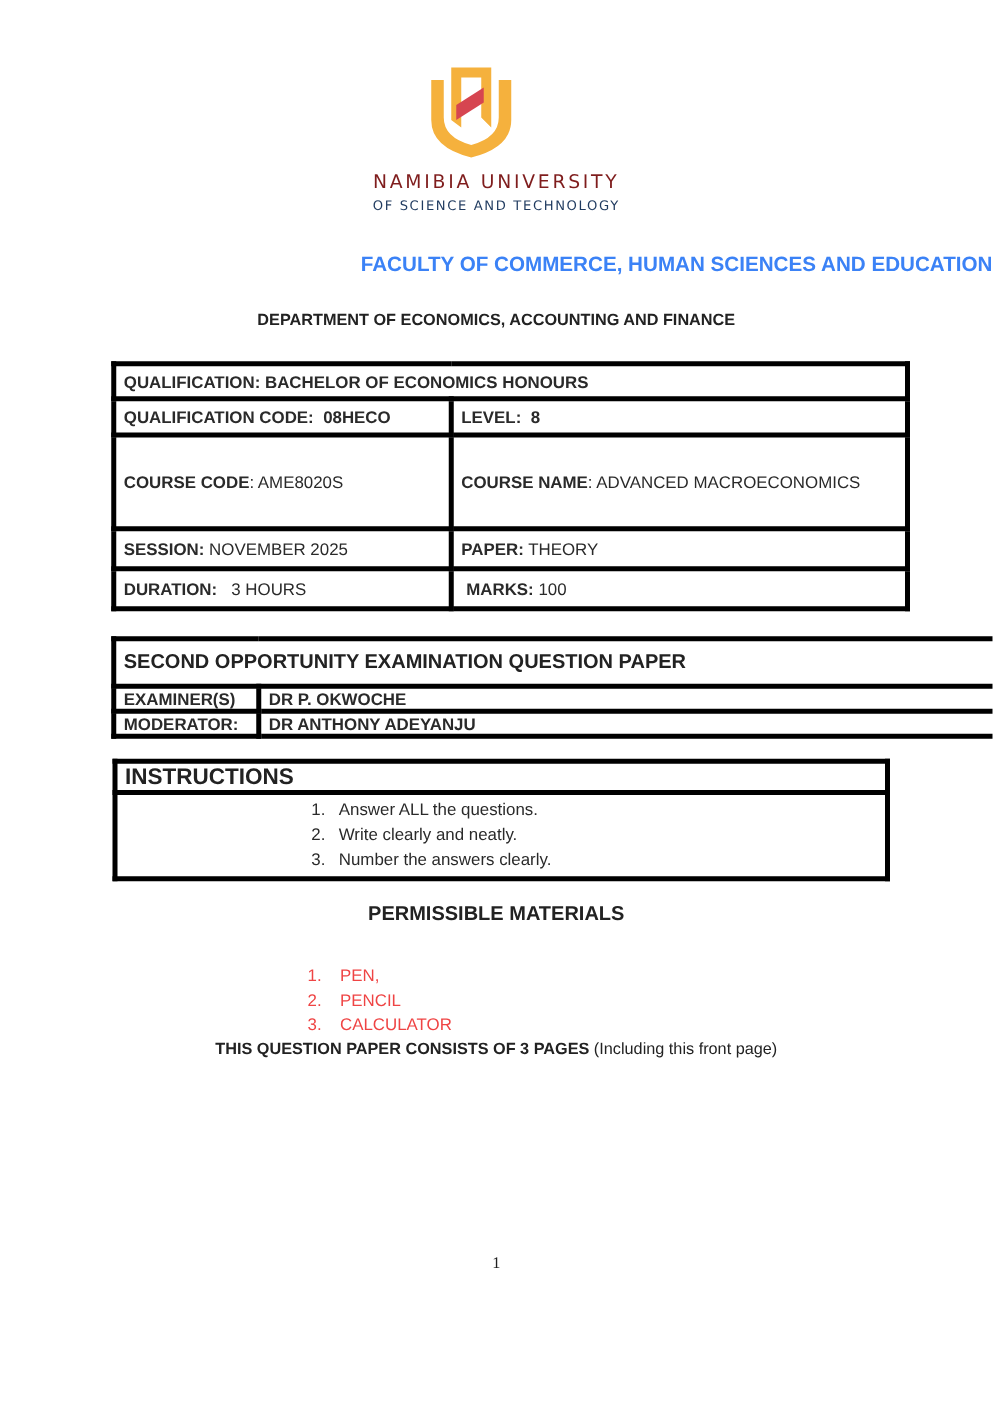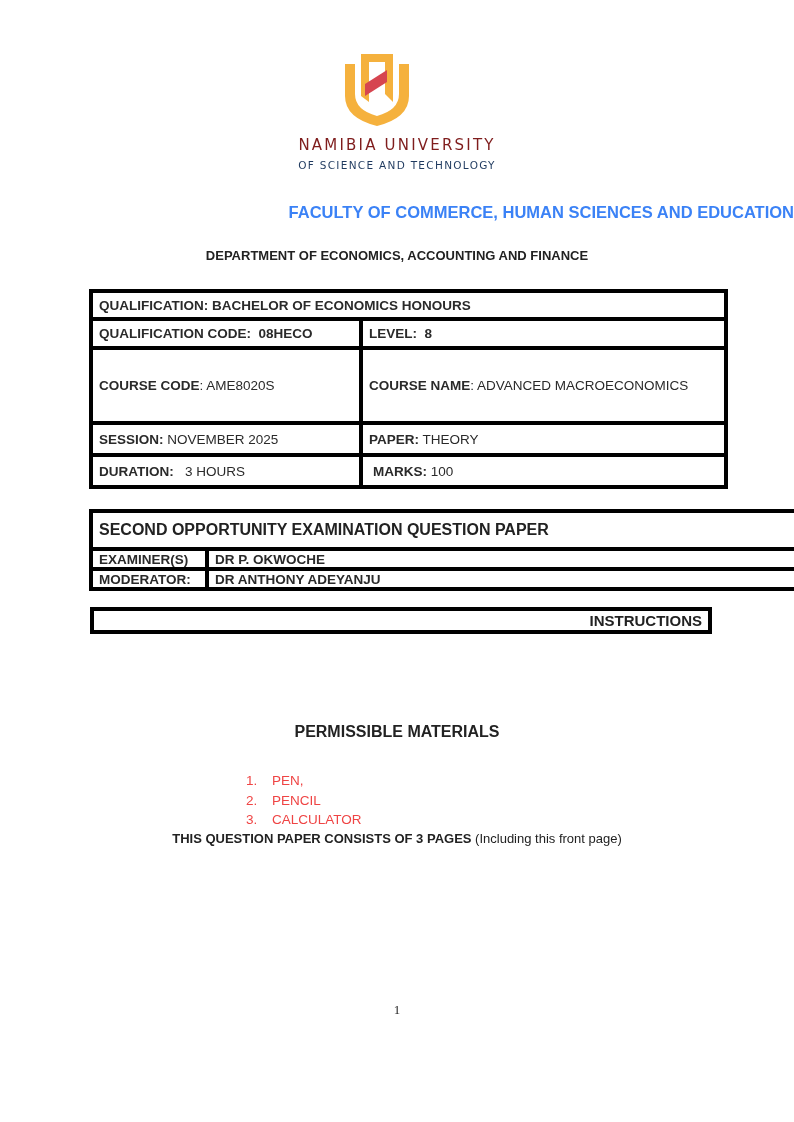--- a/index.html
+++ b/index.html
@@ -102,21 +102,28 @@
   <tr style="height:20px">
     <td style="font-weight:bold;">MODERATOR:</td>
     <td style="font-weight:bold;">DR ANTHONY ADEYANJU</td>
   </tr>
 </tbody>
   </table>
 
 <table class="t3">
   <tbody>
       <tr style="height:23px">
-    <td style="text-align:right; font-weight:bold; font-size:15px; color:#222;">INSTRUCTIONS</td>
+    <td style="text-align:left; font-weight:bold; font-size:18px; color:#222;">INSTRUCTIONS</td>
+  </tr>
+  <tr>
+    <td style="padding:2px 0 3px 155px; line-height:20px;">
+      <div><span style="display:inline-block;width:22px">1.</span><span>Answer ALL the questions.</span></div>
+      <div><span style="display:inline-block;width:22px">2.</span><span>Write clearly and neatly.</span></div>
+      <div><span style="display:inline-block;width:22px">3.</span><span>Number the answers clearly.</span></div>
+    </td>
   </tr>
 </tbody>
   </table>
 
 <div class="abs perm-title">PERMISSIBLE MATERIALS</div>
 <div class="abs perm-list">
   <div><span class="num">1.</span><span>PEN,</span></div>
   <div><span class="num">2.</span><span>PENCIL</span></div>
   <div><span class="num">3.</span><span>CALCULATOR</span></div>
 </div>

